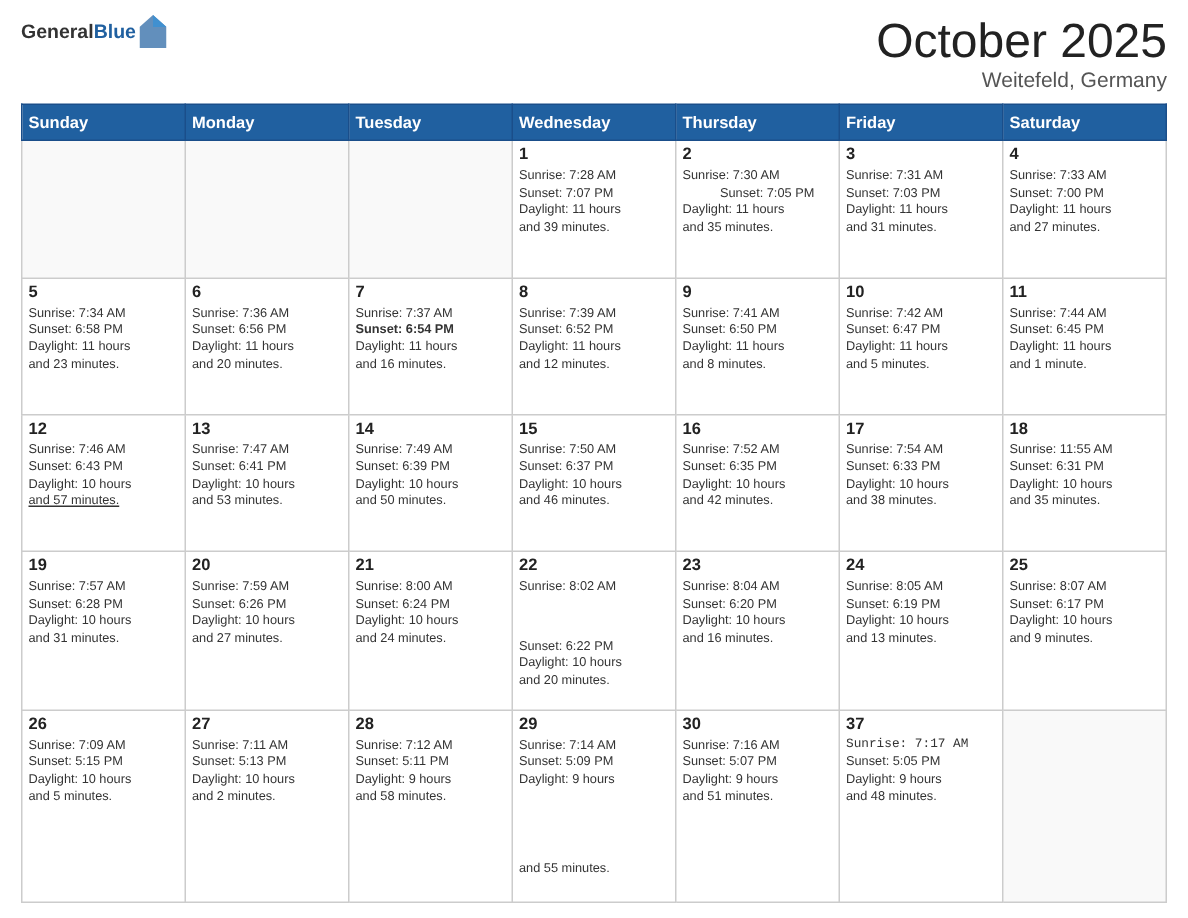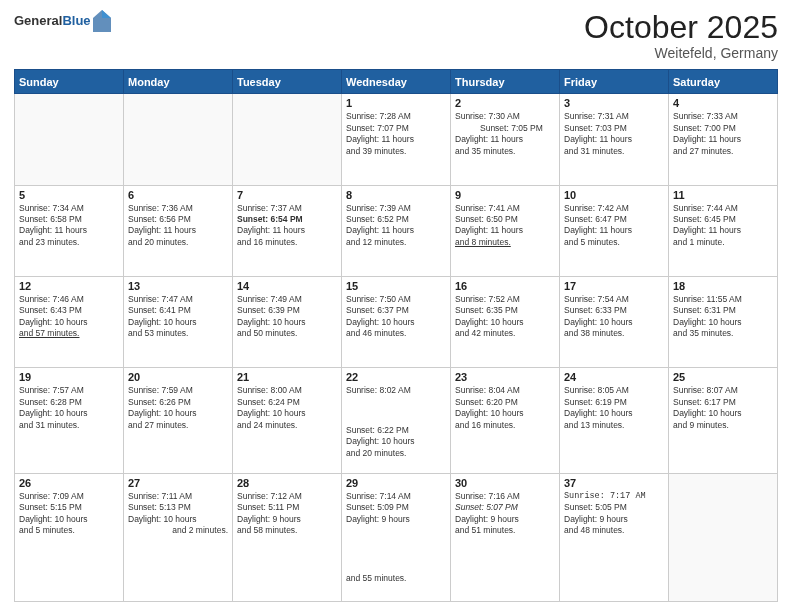--- a/index.html
+++ b/index.html
@@ -192,21 +192,21 @@
             <span class="cell-text" style="display: block;">Sunrise: 7:39 AM</span>
             <span class="cell-text" style="display: block;">Sunset: 6:52 PM</span>
             <span class="cell-text" style="display: block;">Daylight: 11 hours</span>
             <span class="cell-text" style="display: block;">and 12 minutes.</span>
           </td>
           <td>
             <span class="day-number">9</span>
             <span class="cell-text" style="display: block;">Sunrise: 7:41 AM</span>
             <span class="cell-text" style="display: block;">Sunset: 6:50 PM</span>
             <span class="cell-text" style="display: block;">Daylight: 11 hours</span>
-            <span class="cell-text" style="display: block; text-decoration: underline;">and 8 minutes.</span>
+            <span class="cell-text" style="display: block;">and 8 minutes.</span>
           </td>
           <td>
             <span class="day-number">10</span>
             <span class="cell-text" style="display: block;">Sunrise: 7:42 AM</span>
             <span class="cell-text" style="display: block;">Sunset: 6:47 PM</span>
             <span class="cell-text" style="display: block;">Daylight: 11 hours</span>
             <span class="cell-text" style="display: block;">and 5 minutes.</span>
           </td>
           <td>
             <span class="day-number">11</span>
@@ -324,40 +324,40 @@
             <span class="cell-text" style="display: block;">Sunrise: 7:09 AM</span>
             <span class="cell-text" style="display: block;">Sunset: 5:15 PM</span>
             <span class="cell-text" style="display: block;">Daylight: 10 hours</span>
             <span class="cell-text" style="display: block;">and 5 minutes.</span>
           </td>
           <td>
             <span class="day-number">27</span>
             <span class="cell-text" style="display: block;">Sunrise: 7:11 AM</span>
             <span class="cell-text" style="display: block;">Sunset: 5:13 PM</span>
             <span class="cell-text" style="display: block;">Daylight: 10 hours</span>
-            <span class="cell-text" style="display: block; text-align: right;">and 2 minutes.</span>
+            <span class="cell-text" style="display: block;">and 2 minutes.</span>
           </td>
           <td>
             <span class="day-number">28</span>
             <span class="cell-text" style="display: block;">Sunrise: 7:12 AM</span>
             <span class="cell-text" style="display: block;">Sunset: 5:11 PM</span>
             <span class="cell-text" style="display: block;">Daylight: 9 hours</span>
             <span class="cell-text" style="display: block;">and 58 minutes.</span>
           </td>
           <td>
             <span class="day-number">29</span>
             <span class="cell-text" style="display: block;">Sunrise: 7:14 AM</span>
             <span class="cell-text" style="display: block;">Sunset: 5:09 PM</span>
             <span class="cell-text" style="display: block;">Daylight: 9 hours</span>
             <span class="cell-text" style="display: block; margin-top: 48px;">and 55 minutes.</span>
           </td>
           <td>
             <span class="day-number">30</span>
             <span class="cell-text" style="display: block;">Sunrise: 7:16 AM</span>
-            <span class="cell-text" style="display: block; font-style: italic;">Sunset: 5:07 PM</span>
+            <span class="cell-text" style="display: block;">Sunset: 5:07 PM</span>
             <span class="cell-text" style="display: block;">Daylight: 9 hours</span>
             <span class="cell-text" style="display: block;">and 51 minutes.</span>
           </td>
           <td>
             <span class="day-number">37</span>
             <span class="cell-text" style="display: block; font-family: Liberation Mono, monospace;">Sunrise: 7:17 AM</span>
             <span class="cell-text" style="display: block;">Sunset: 5:05 PM</span>
             <span class="cell-text" style="display: block;">Daylight: 9 hours</span>
             <span class="cell-text" style="display: block;">and 48 minutes.</span>
           </td>

